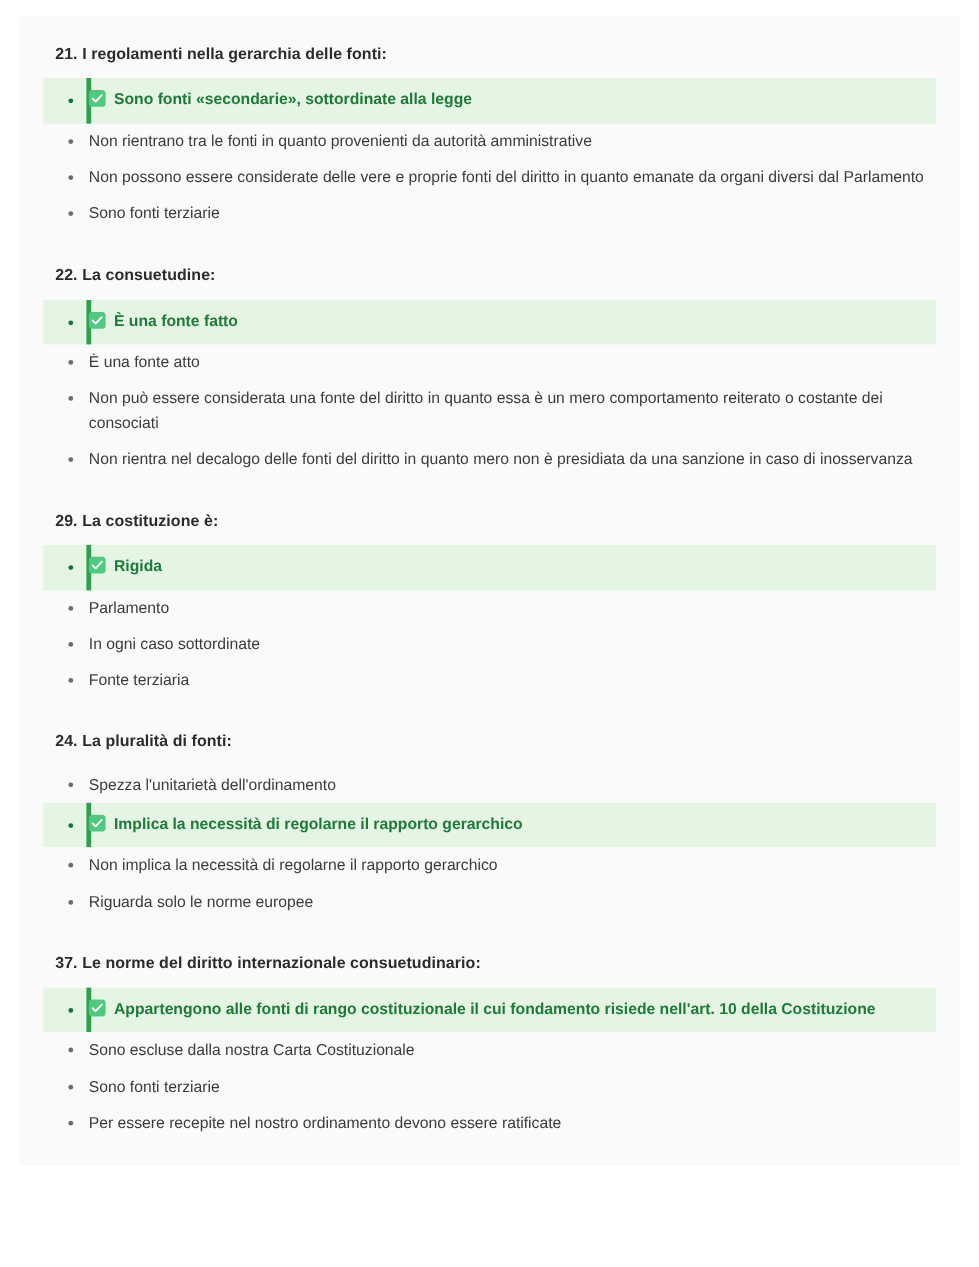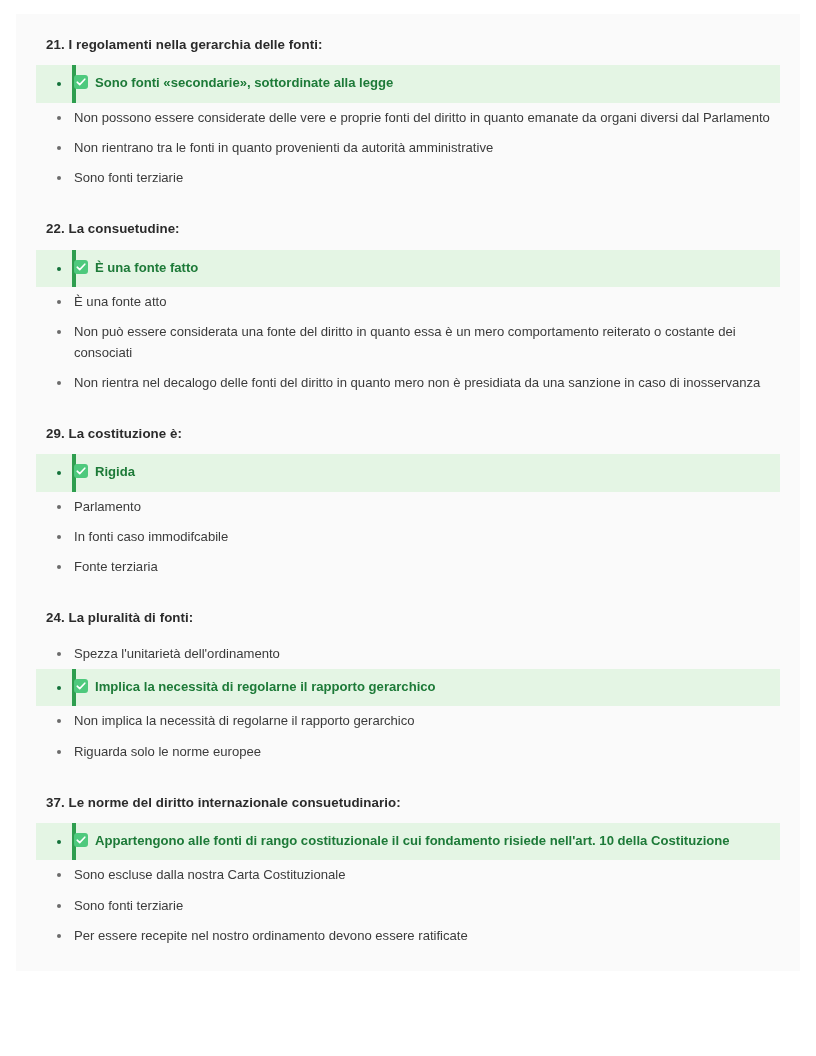--- a/index.html
+++ b/index.html
@@ -122,22 +122,22 @@
 <body>
 
 <div class="page">
   <div class="card" id="quiz-card">
       <div class="question-block">
         <div class="question-title">21. I regolamenti nella gerarchia delle fonti:</div>
         <ul class="options">
           <li class="option correct"><span class="accent-bar"></span><span class="check-icon"><svg width="10" height="10" viewBox="0 0 10 10">
                 <path d="M1.2 5.2 L3.7 7.6 L8.8 2.2" fill="none" stroke="#ffffff" stroke-width="1.6" stroke-linecap="round" stroke-linejoin="round"></path>
               </svg></span><span class="option-text">Sono fonti «secondarie», sottordinate alla legge</span></li>
+          <li class="option"><span class="option-text">Non rientrano tra le fonti in quanto provenienti da autorità amministrative</span></li>
           <li class="option"><span class="option-text">Non possono essere considerate delle vere e proprie fonti del diritto in quanto emanate da organi diversi dal Parlamento</span></li>
-          <li class="option"><span class="option-text">Non rientrano tra le fonti in quanto provenienti da autorità amministrative</span></li>
           <li class="option"><span class="option-text">Sono fonti terziarie</span></li>
         </ul>
       </div>
       <div class="spacer-lg"></div>
       <div class="question-block">
         <div class="question-title">22. La consuetudine:</div>
         <ul class="options">
           <li class="option correct"><span class="accent-bar"></span><span class="check-icon"><svg width="10" height="10" viewBox="0 0 10 10">
                 <path d="M1.2 5.2 L3.7 7.6 L8.8 2.2" fill="none" stroke="#ffffff" stroke-width="1.6" stroke-linecap="round" stroke-linejoin="round"></path>
               </svg></span><span class="option-text">È una fonte fatto</span></li>
@@ -147,21 +147,21 @@
         </ul>
       </div>
       <div class="spacer-lg"></div>
       <div class="question-block">
         <div class="question-title">29. La costituzione è:</div>
         <ul class="options">
           <li class="option correct"><span class="accent-bar"></span><span class="check-icon"><svg width="10" height="10" viewBox="0 0 10 10">
                 <path d="M1.2 5.2 L3.7 7.6 L8.8 2.2" fill="none" stroke="#ffffff" stroke-width="1.6" stroke-linecap="round" stroke-linejoin="round"></path>
               </svg></span><span class="option-text">Rigida</span></li>
           <li class="option"><span class="option-text">Parlamento</span></li>
-          <li class="option"><span class="option-text">In fonti caso immodifcabile</span></li>
+          <li class="option"><span class="option-text">In ogni caso sottordinate</span></li>
           <li class="option"><span class="option-text">Fonte terziaria</span></li>
         </ul>
       </div>
       <div class="spacer-lg"></div>
       <div class="question-block">
         <div class="question-title">24. La pluralità di fonti:</div>
         <ul class="options">
           <li class="option"><span class="option-text">Spezza l'unitarietà dell'ordinamento</span></li>
           <li class="option correct"><span class="accent-bar"></span><span class="check-icon"><svg width="10" height="10" viewBox="0 0 10 10">
                 <path d="M1.2 5.2 L3.7 7.6 L8.8 2.2" fill="none" stroke="#ffffff" stroke-width="1.6" stroke-linecap="round" stroke-linejoin="round"></path>

